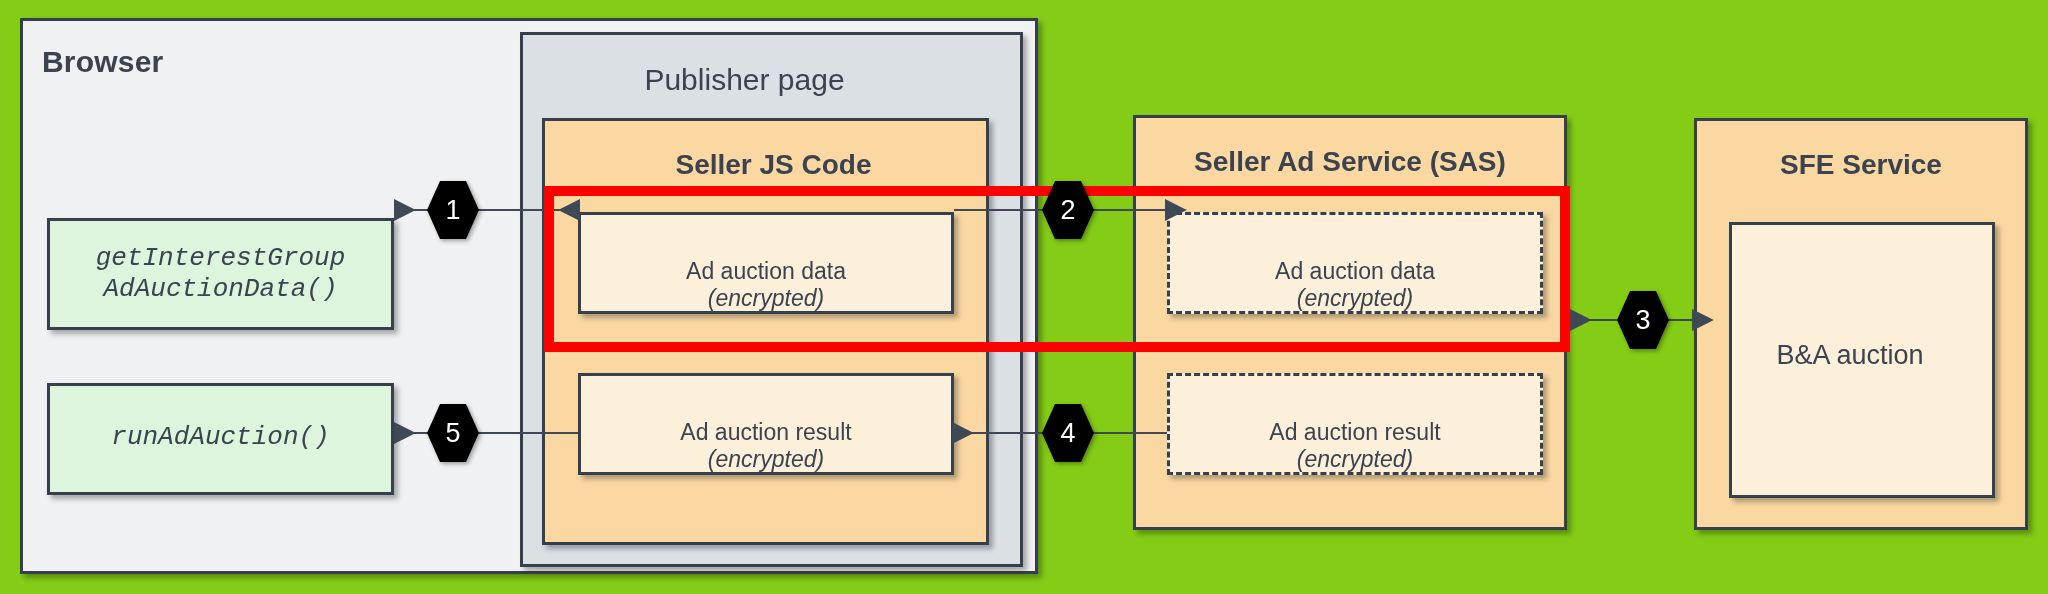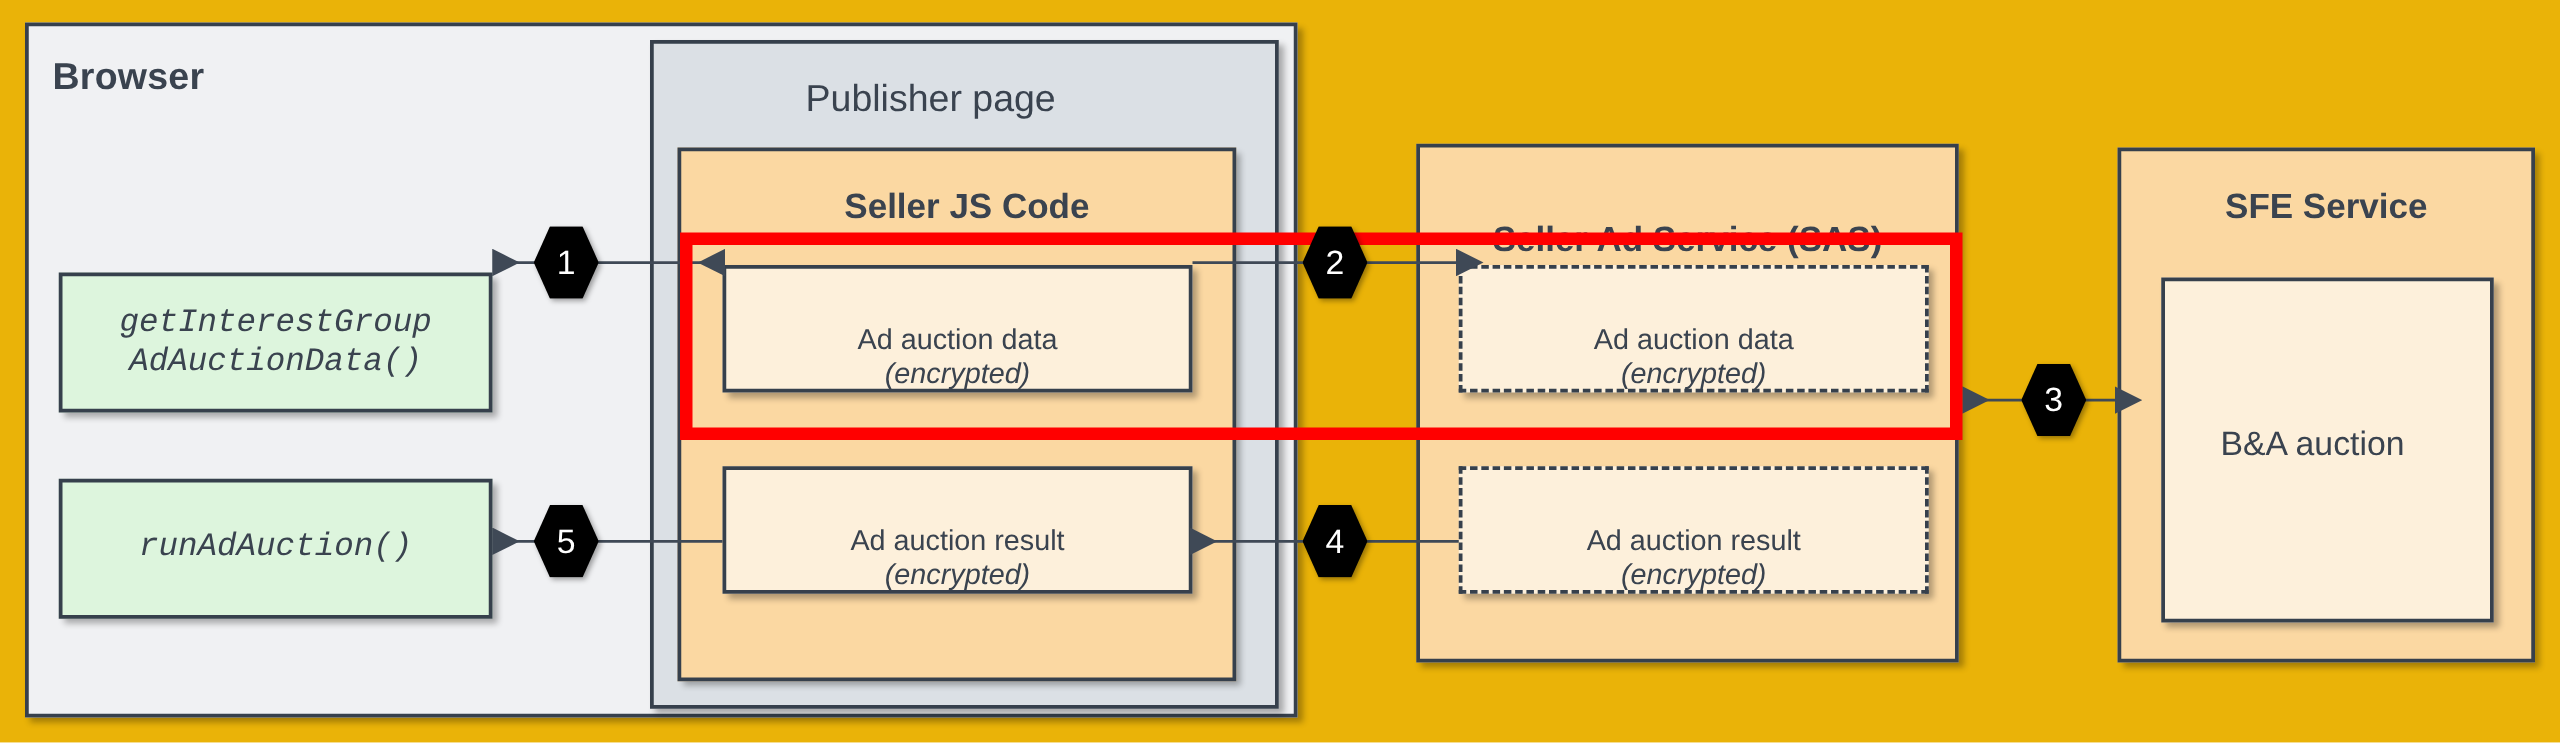--- a/index.html
+++ b/index.html
@@ -10,21 +10,21 @@
   body {
     width: 2048px;
     height: 594px;
     font-family: "Liberation Sans", sans-serif;
     overflow: hidden;
   }
   #canvas {
     position: relative;
     width: 2048px;
     height: 594px;
-    background: #eab308;
+    background: #84cc16;
   }
 
   
   .box {
     position: absolute;
     box-sizing: border-box;
     border: 3px solid #36404c;
     box-shadow: 4px 4px 5px rgba(0,0,0,0.30);
   }
   .label {
@@ -78,21 +78,20 @@
   #seller-ad-service {
     left: 1133px; top: 115px;
     width: 434px; height: 415px;
     background: #fbd8a2;
   }
   #sas-title {
     left: 1133px; top: 145px;
     width: 434px;
     font-size: 28px;
     font-weight: bold;
-    margin-top: 30px;
   }
 
   #sfe-service {
     left: 1694px; top: 118px;
     width: 334px; height: 412px;
     background: #fbd8a2;
   }
   #sfe-title {
     left: 1694px; top: 148px;
     width: 334px;

